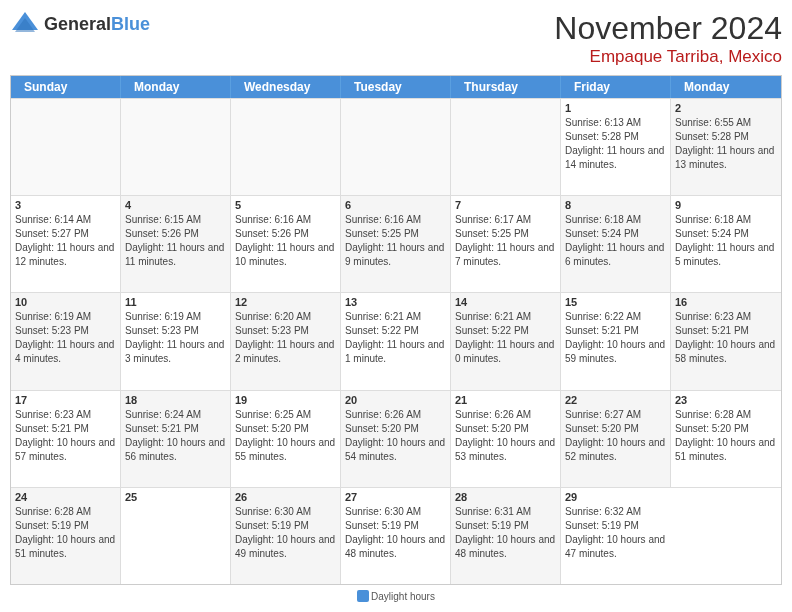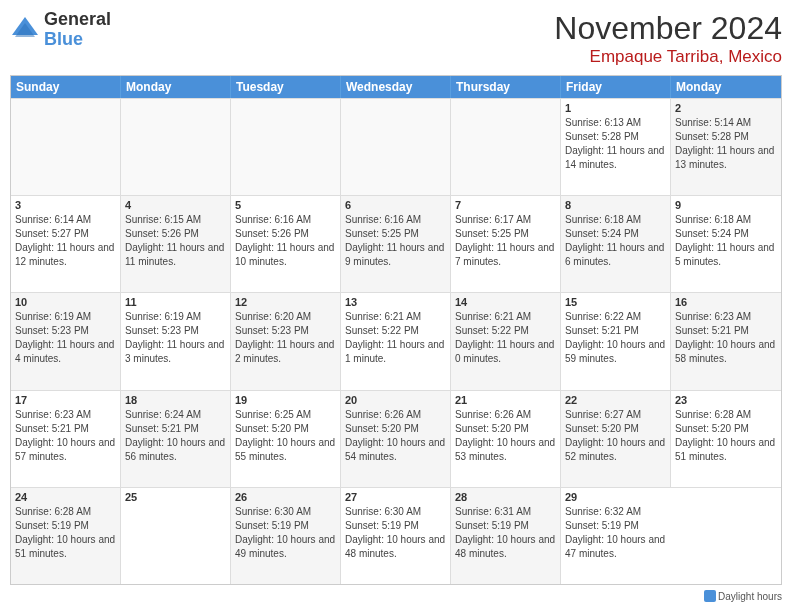--- a/index.html
+++ b/index.html
@@ -23,21 +23,21 @@
       align-items: flex-start;
       margin-bottom: 8px;
     }
     .logo {
       display: flex;
       align-items: center;
       gap: 4px;
     }
     .logo-text {
       display: flex;
-      flex-direction: column;
+      flex-direction: row;
       line-height: 1.1;
       justify-content: space-between;
     }
     .logo-general {
       font-size: 18px;
       font-weight: bold;
       color: #333;
     }
     .logo-blue {
       font-size: 18px;
@@ -68,21 +68,21 @@
     }
     .calendar-header {
       display: grid;
       grid-template-columns: repeat(7, 1fr);
       background: #4a90d9;
     }
     .cal-header-cell {
       color: #fff;
       font-size: 12px;
       font-weight: bold;
-      padding: 4px 5px;
+      padding: 4px 13px;
       border-right: 1px solid #5a9fe0;
     }
     .cal-header-cell:last-child {
       border-right: none;
     }
     .calendar-body {
       display: flex;
       flex-direction: column;
       flex: 1;
     }
@@ -122,21 +122,21 @@
     }
     .footer {
       margin-top: 5px;
       font-size: 10px;
       color: #555;
       text-align: center;
     }
     .footer-inner {
       display: flex;
       align-items: center;
-      justify-content: flex-end;
+      justify-content: center;
       gap: 2px;
     }
     .footer-dot {
       width: 12px;
       height: 12px;
       background: #4a90d9;
       border-radius: 2px;
       display: inline-block;
     }
   </style>
@@ -158,43 +158,43 @@
     <div class="title-section">
       <div class="month-title">November 2024</div>
       <div class="location">Empaque Tarriba, Mexico</div>
     </div>
   </div>
 
   <div class="calendar">
     <div class="calendar-header">
     <div class="cal-header-cell">Sunday</div>
         <div class="cal-header-cell">Monday</div>
+        <div class="cal-header-cell">Wednesday</div>
         <div class="cal-header-cell">Tuesday</div>
-        <div class="cal-header-cell">Wednesday</div>
         <div class="cal-header-cell">Thursday</div>
         <div class="cal-header-cell">Friday</div>
         <div class="cal-header-cell">Monday</div>
       </div>
     <div class="calendar-body">
     <div class="cal-row">
           <div class="cal-cell empty"></div>
           <div class="cal-cell empty"></div>
           <div class="cal-cell empty"></div>
           <div class="cal-cell empty"></div>
           <div class="cal-cell empty"></div>
           <div class="cal-cell">
             <span class="day-num">1</span>
             <div class="day-info">Sunrise: 6:13 AM
 Sunset: 5:28 PM
 Daylight: 11 hours
 and 14 minutes.</div>
           </div>
           <div class="cal-cell shaded">
             <span class="day-num">2</span>
-            <div class="day-info">Sunrise: 5:14 AM
+            <div class="day-info">Sunrise: 6:55 AM
 Sunset: 5:28 PM
 Daylight: 11 hours
 and 13 minutes.</div>
           </div>
         </div>
         <div class="cal-row">
           <div class="cal-cell">
             <span class="day-num">3</span>
             <div class="day-info">Sunrise: 6:14 AM
 Sunset: 5:27 PM

